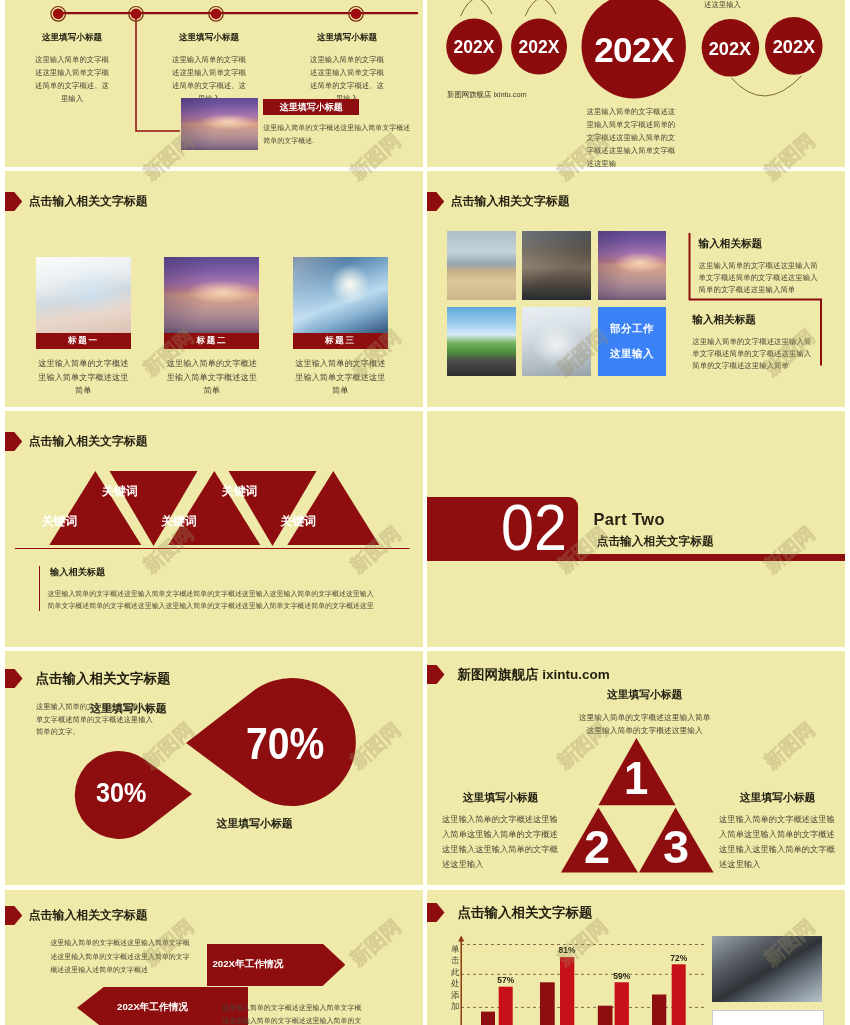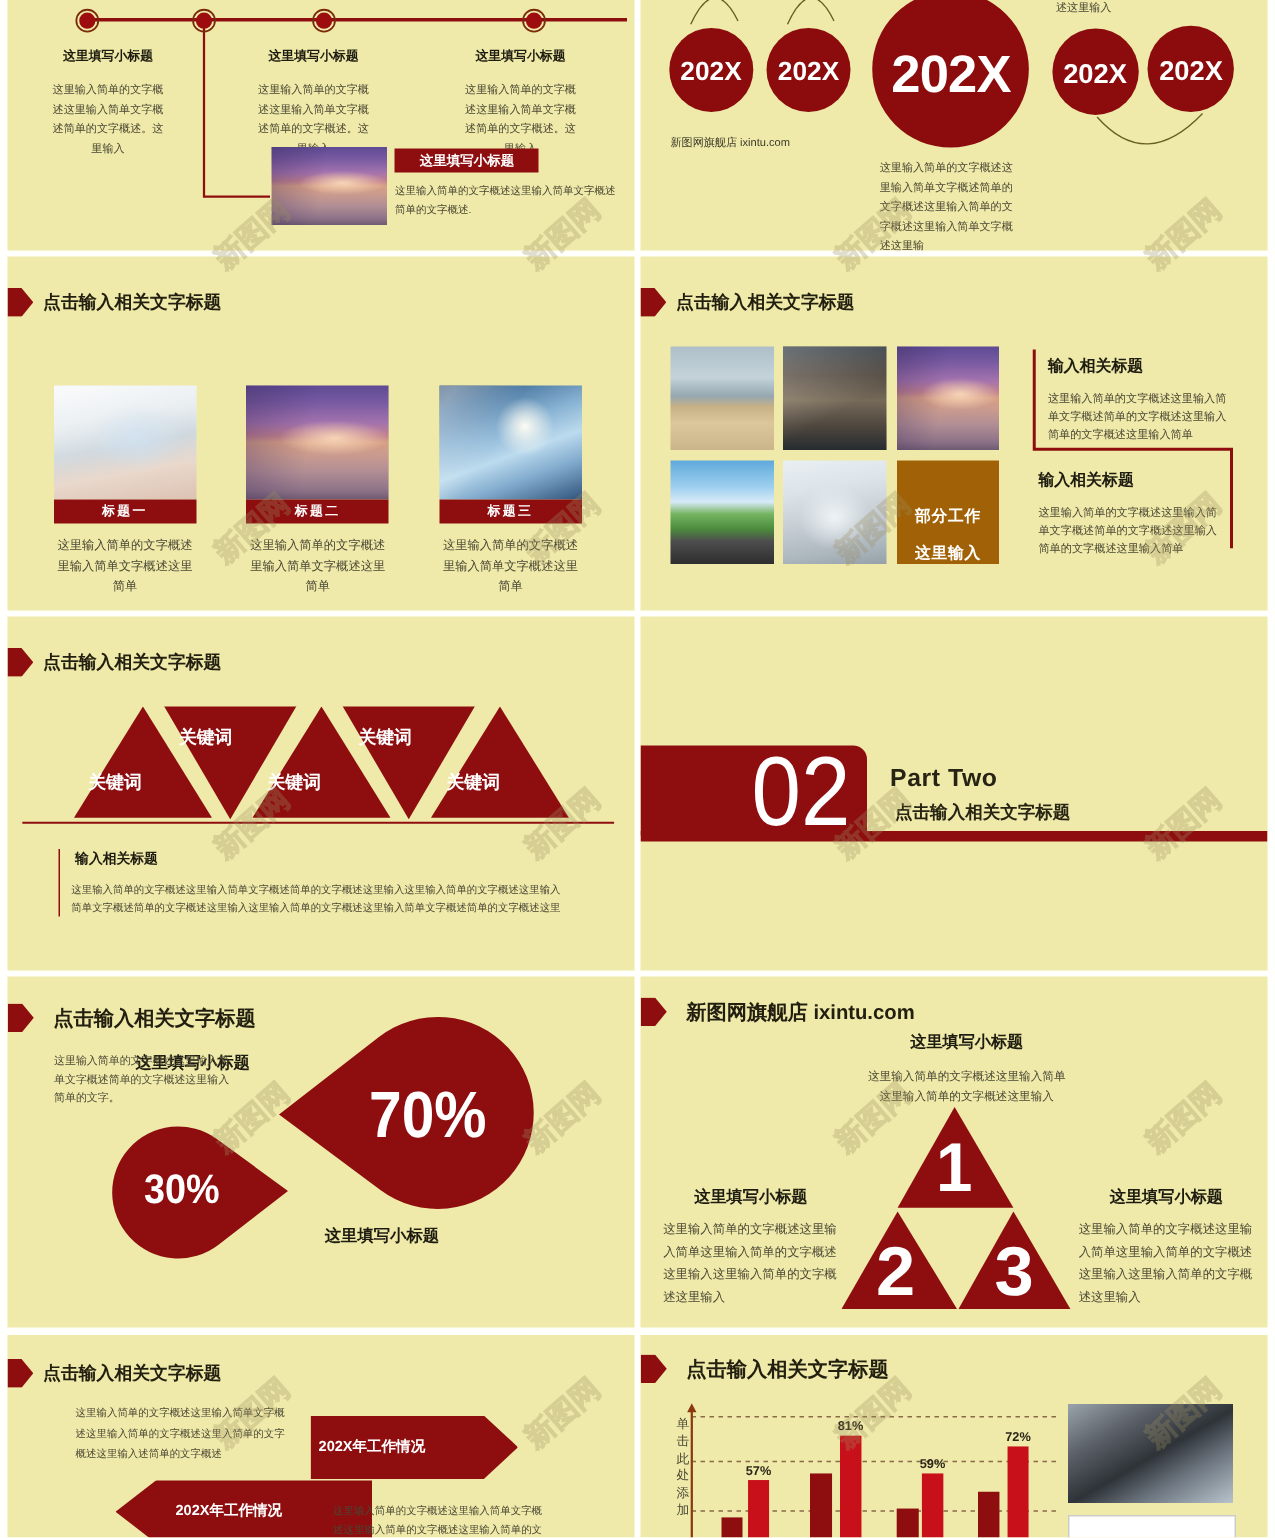--- a/index.html
+++ b/index.html
@@ -58,34 +58,34 @@
   .cimg{height:76.1px;width:100%;}
   .ccap{height:16.4px;background:#8e0e10;color:#fff;font-size:8.6px;font-weight:bold;display:flex;align-items:center;justify-content:center;letter-spacing:1.6px;}
   .cbody{margin-top:8px;font-size:8.2px;line-height:13.2px;text-align:center;}
 
   
   .s4{left:427px;top:171px;width:418px;height:236px;}
   .s4 .h4{left:-0.3px;top:21px;width:100%;}
   .s4 .stitle{font-size:11.9px;margin-left:6.5px;}
   .grid4{position:absolute;left:20.1px;top:60px;width:222px;display:grid;grid-template-columns:repeat(3,68.5px);grid-template-rows:69.2px 69.2px;gap:7px 6.8px;}
   .g4{width:68.5px;height:69.2px;}
-  .g4red{background:#a16207;color:#fff;font-size:10.5px;font-weight:bold;display:flex;flex-direction:column;align-items:center;justify-content:flex-end;gap:11px;letter-spacing:.5px;}
+  .g4red{background:#3b82f6;color:#fff;font-size:10.5px;font-weight:bold;display:flex;flex-direction:column;align-items:center;justify-content:center;gap:11px;letter-spacing:.5px;}
   .brk4{position:absolute;left:260.6px;top:61.1px;}
   .b4{position:absolute;width:121px;}
   .b4t{font-weight:bold;font-size:10.6px;color:#1e1c10;}
   .b4b{font-size:7.45px;line-height:12.1px;margin-top:9px;font-family:Liberation Serif, serif;}
   .s4 .b4a{left:271.6px;top:65.6px;}
   .s4 .b4b2{left:265.3px;top:142.3px;}
 
   
   .s5{left:5px;top:411px;width:418px;height:236px;}
   .s5 .h5{left:-0.3px;top:21px;width:100%;}
   .s5 .stitle{font-size:11.9px;margin-left:6.5px;}
   .tri5{position:absolute;left:0px;top:60.1px;}
-  .kw{position:absolute;color:#fff;font-size:11.9px;font-weight:bold;text-align:center;width:70px;letter-spacing:0;line-height:1;}
+  .kw{position:absolute;color:#fff;font-size:11.9px;font-weight:bold;width:70px;letter-spacing:0;line-height:1;}
   .s5 .kw1{left:36.7px;top:104.8px;}
   .s5 .kw2{left:97.1px;top:75.2px;}
   .s5 .kw3{left:156.2px;top:104.5px;}
   .s5 .kw4{left:216.8px;top:74.7px;}
   .s5 .kw5{left:275.5px;top:104.5px;}
   .ft5{position:absolute;left:33.7px;top:154.6px;width:340px;}
   .ft5bar{position:absolute;left:0;top:0;width:1.5px;height:45.3px;background:#8e0e10;}
   .ft5t{margin-left:11.4px;font-size:9.2px;font-weight:bold;color:#1e1c10;}
   .ft5b{margin-left:8.9px;margin-top:9px;font-size:6.95px;line-height:12.3px;width:331px;}
 

